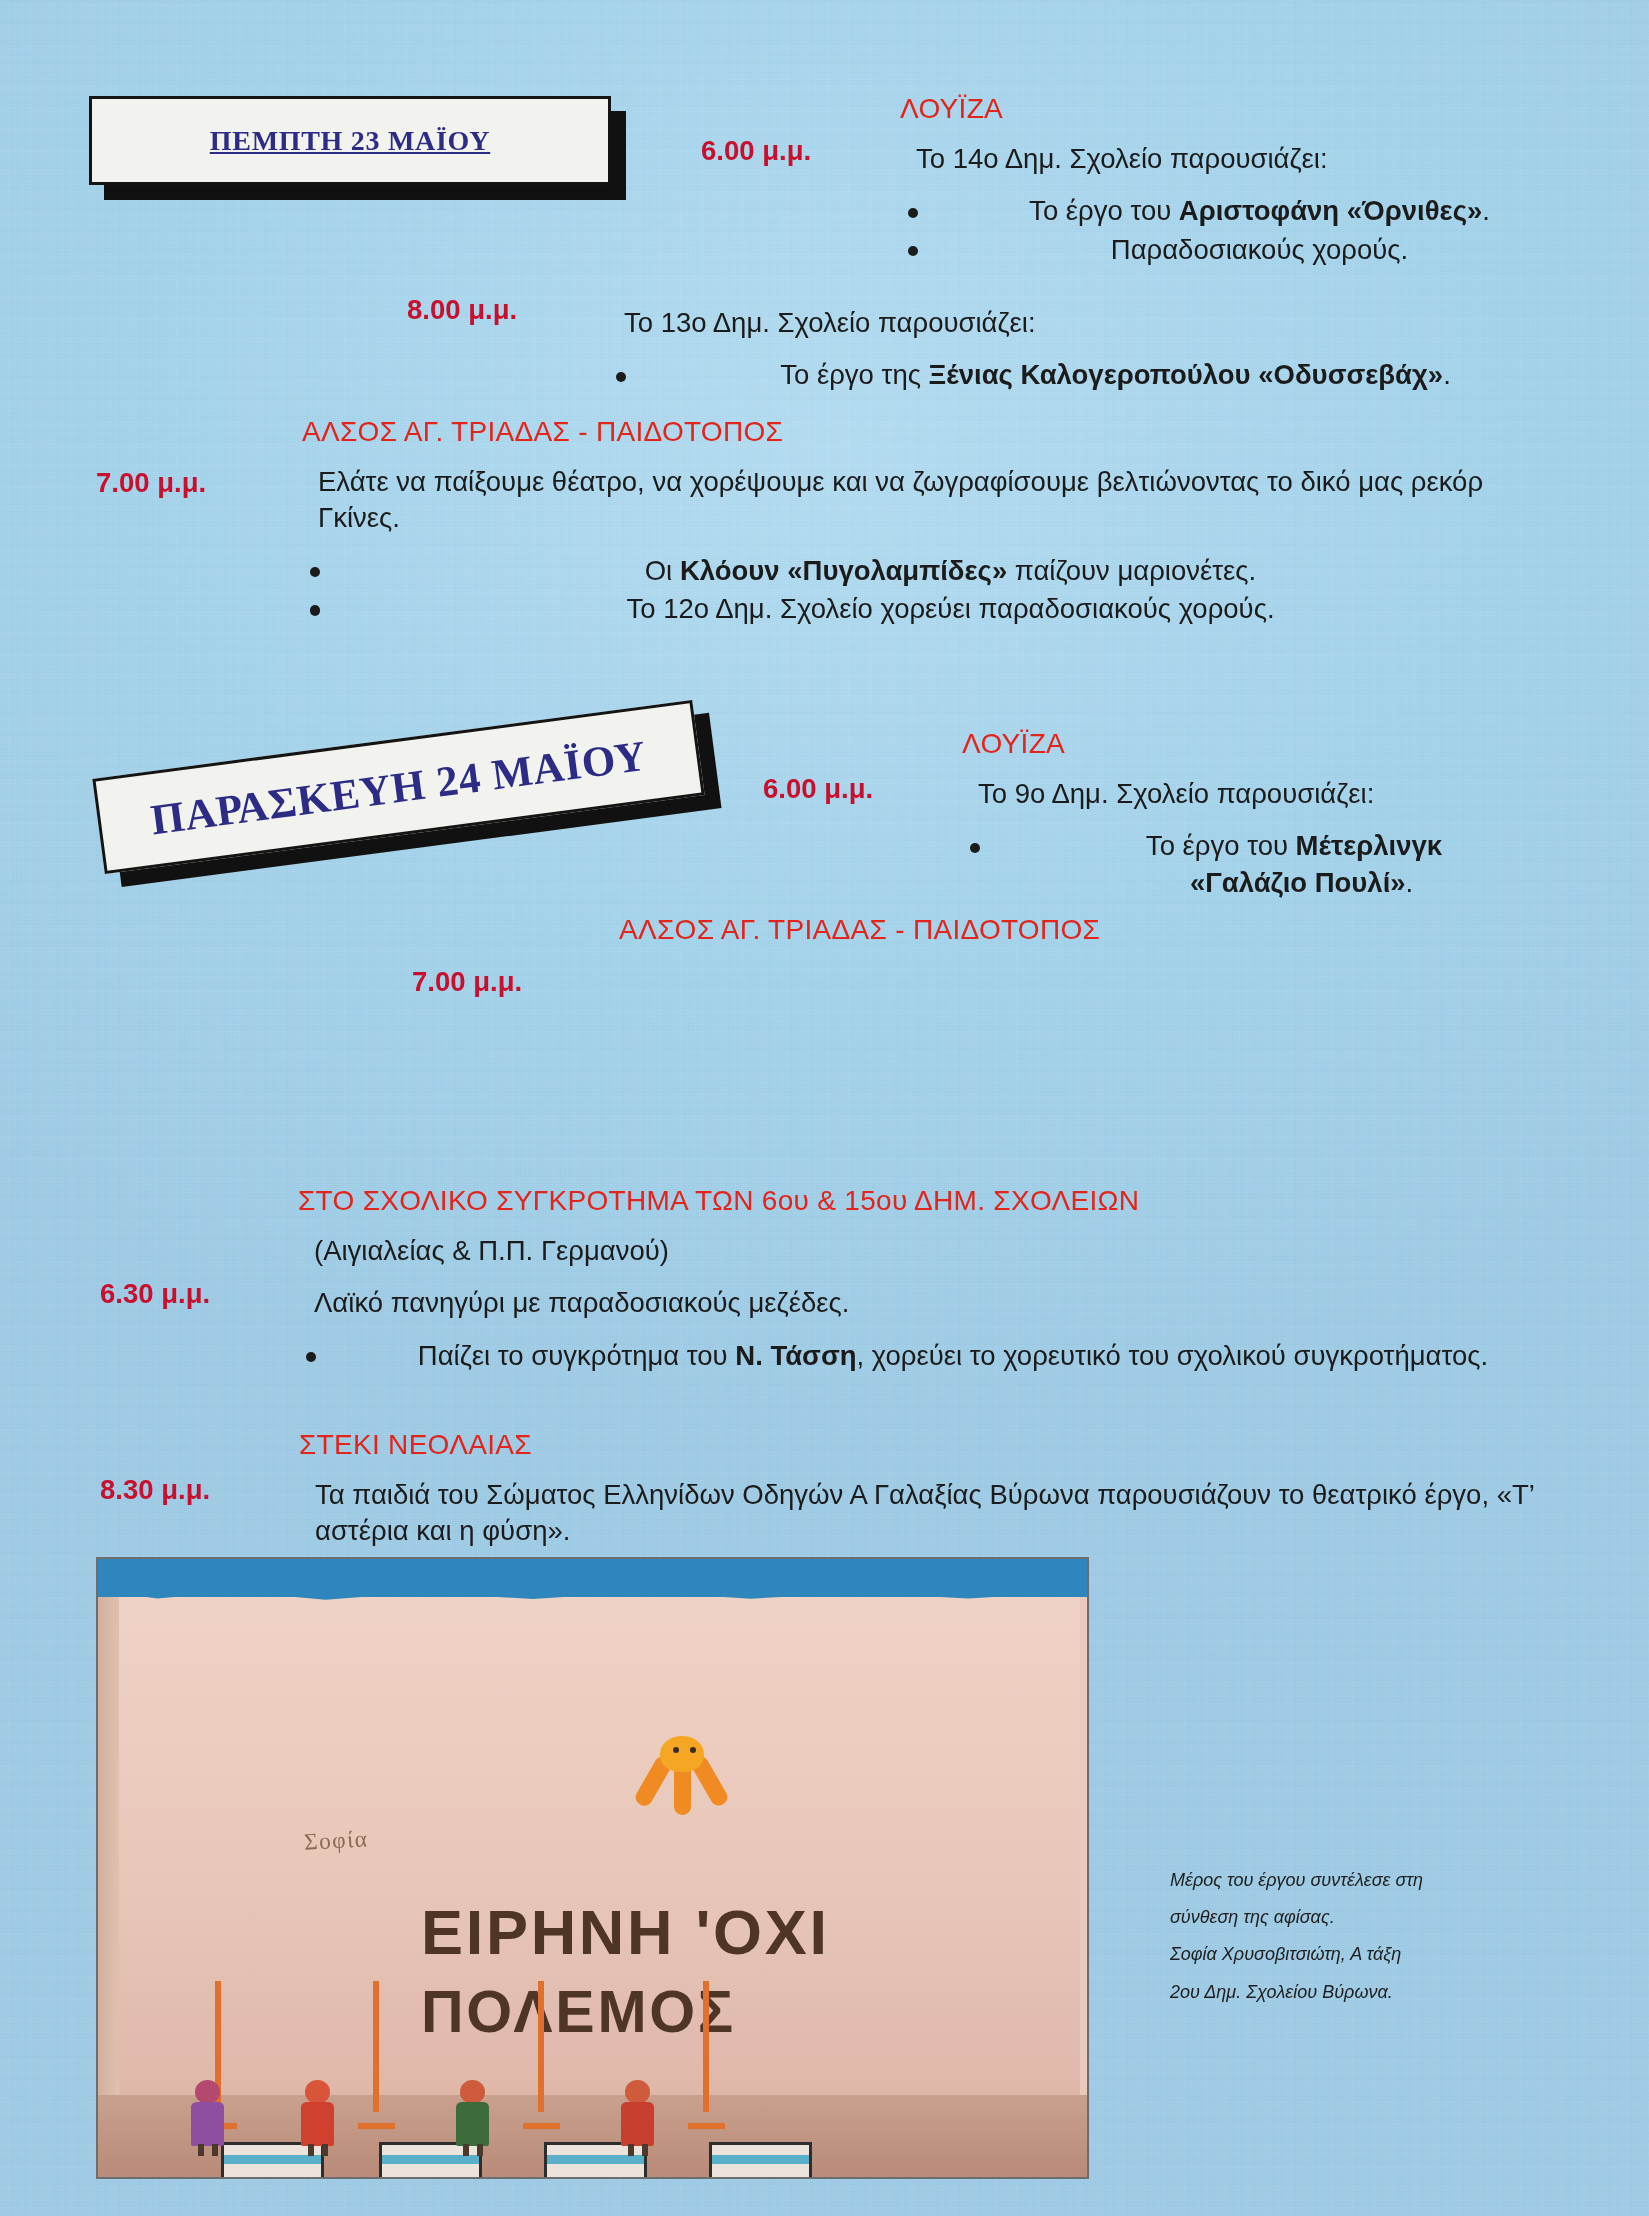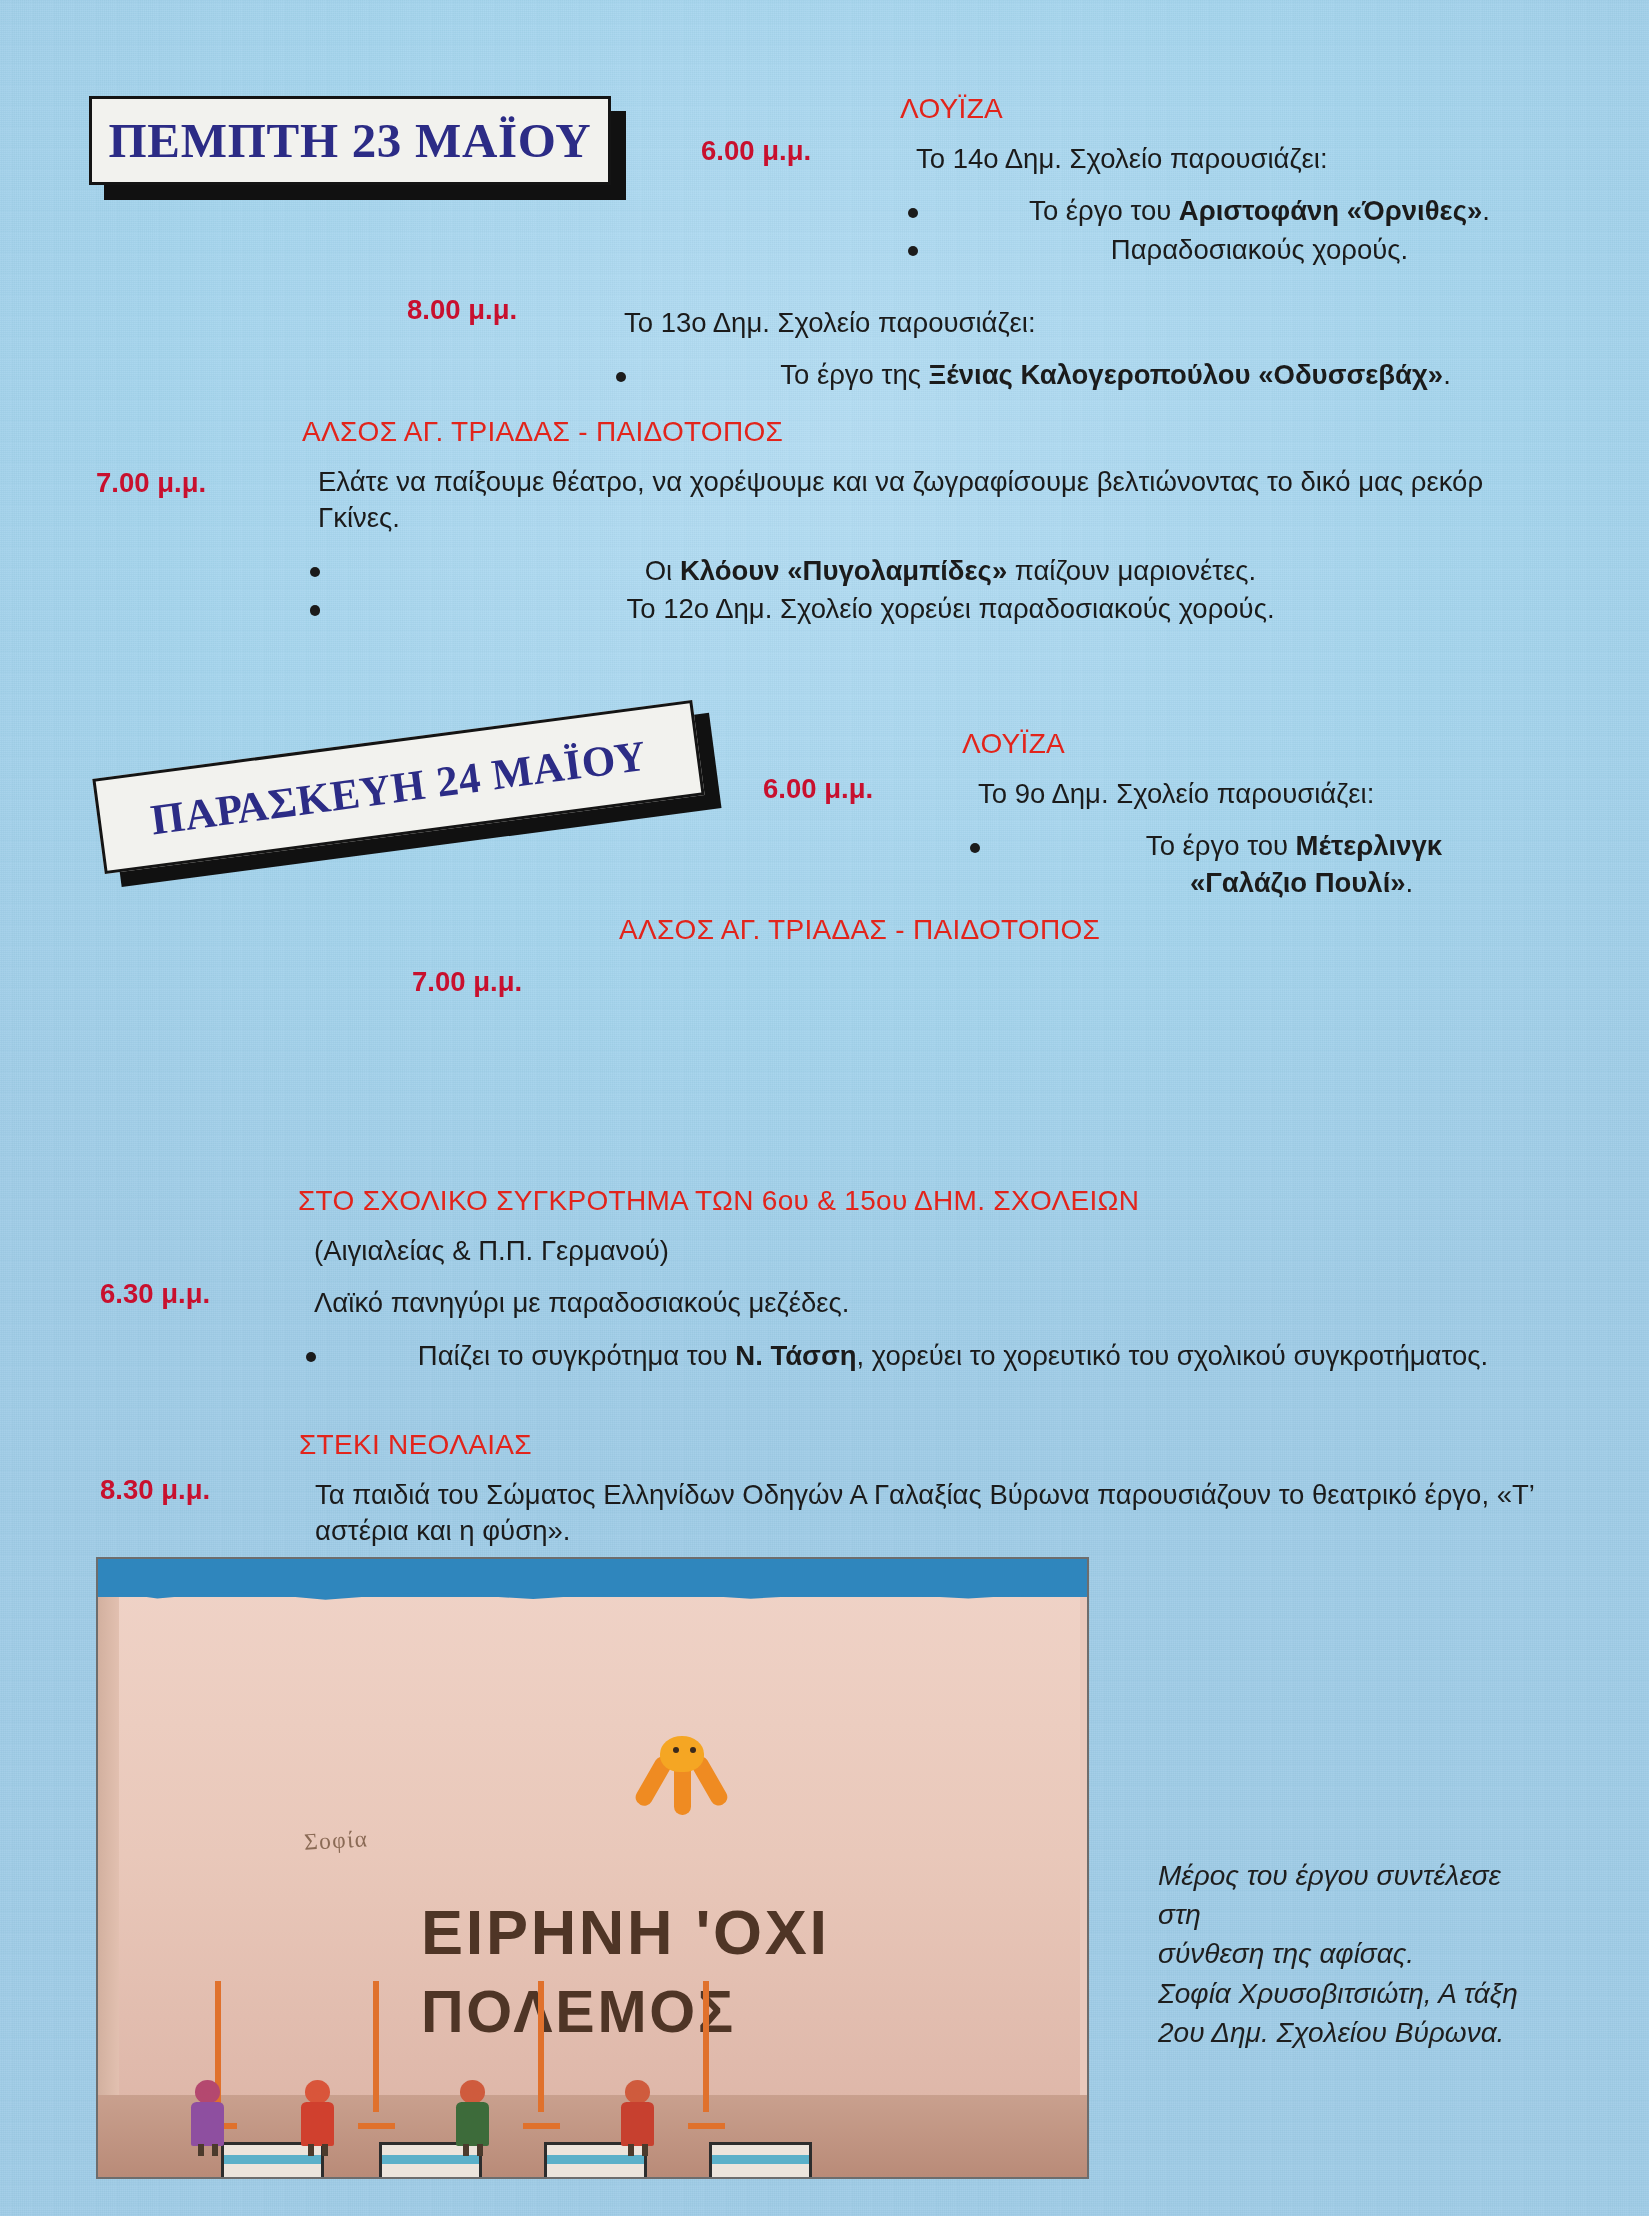--- a/index.html
+++ b/index.html
@@ -56,21 +56,21 @@
     color: #2c2c86;
     letter-spacing: 0.7px;
     white-space: nowrap;
   }
   #banner-thursday {
     left: 89px;
     top: 96px;
     width: 522px;
     height: 89px;
   }
-  #banner-thursday span { font-size: 49px; }
+  #banner-thursday span { font-size: 28px; text-decoration: underline; }
 
   #banner-friday {
     left: 96px;
     top: 739px;
     width: 605px;
     height: 96px;
     transform: rotate(-7.5deg);
   }
   #banner-friday span { font-size: 43px; }
 
@@ -302,22 +302,22 @@
   .kid .l2 { left: 25px; }
 
   
   #caption {
     position: absolute;
     left: 1158px;
     top: 1856px;
     width: 385px;
   }
   #caption p {
-    margin: 0;
-    font-size: 28px;
+    margin: 12px;
+    font-size: 18px;
     font-style: italic;
     color: #1e1e1e;
     line-height: 1.4;
   }
 </style>
 </head>
 <body>
 
 <div class="page"></div>
 

